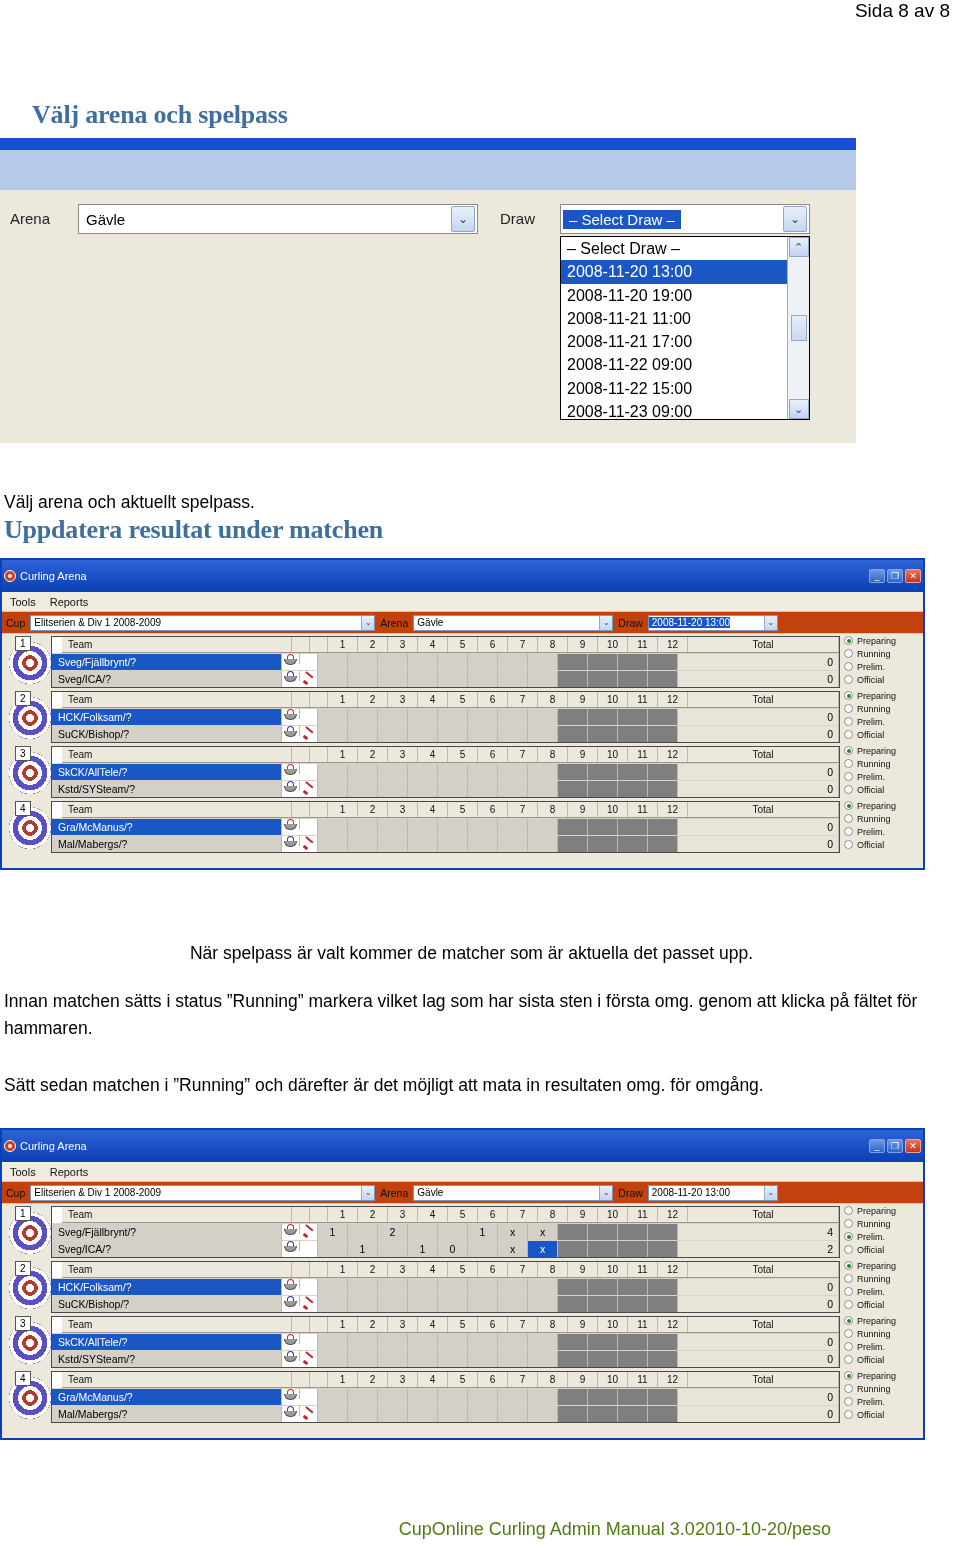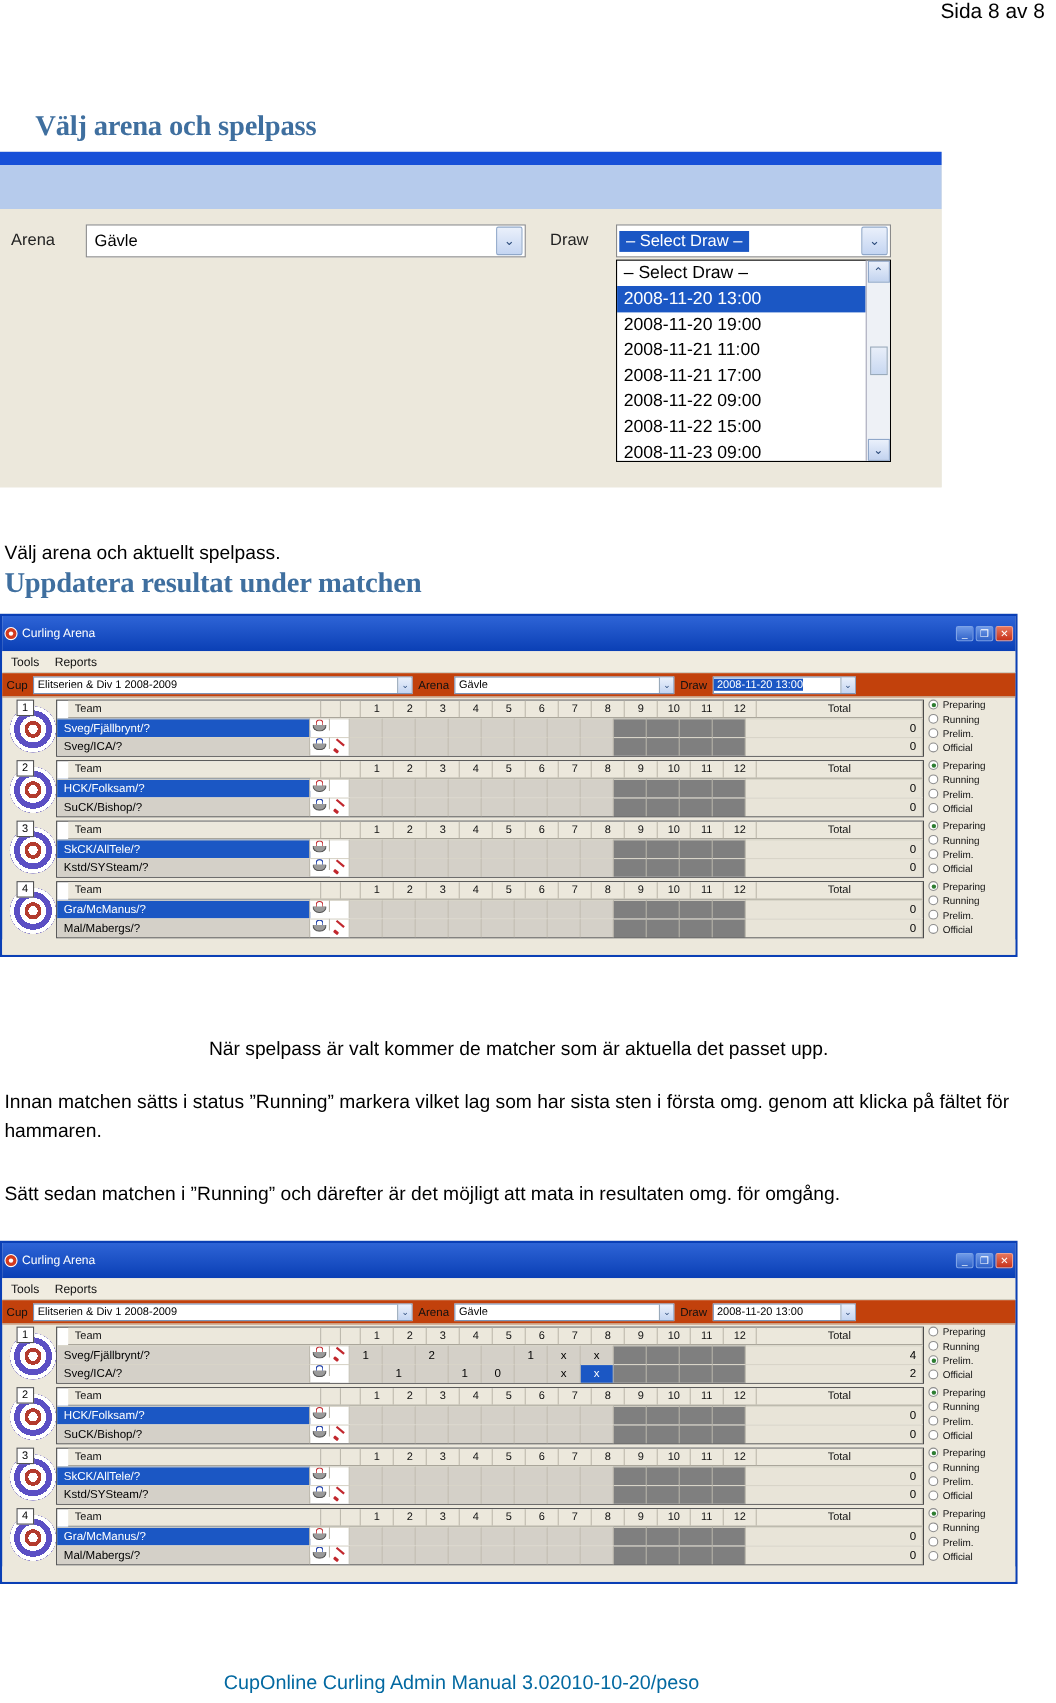--- a/index.html
+++ b/index.html
@@ -14,22 +14,22 @@
   }
 
   
   .page-header {
     position:absolute; top:0px; left:0; width:960px;
     text-align:right; padding-right:10px;
     font-size:19px; color:#000; font-family:"Liberation Sans", sans-serif;
   }
   .page-footer {
     position:absolute; bottom:8px; left:0; width:839px;
-    display:flex; justify-content:center; padding:0 8px;
-    font-size:18px; color:#0369a1;
+    display:flex; justify-content:flex-end; padding:0 8px;
+    font-size:18px; color:#4d7c0f;
   }
 
   .h-blue {
     color:#3f6f9f;
     font-family:"Liberation Serif", serif;
     font-weight:bold;
     font-size:26px;
     letter-spacing:-0.2px;
   }
   .body-text {

